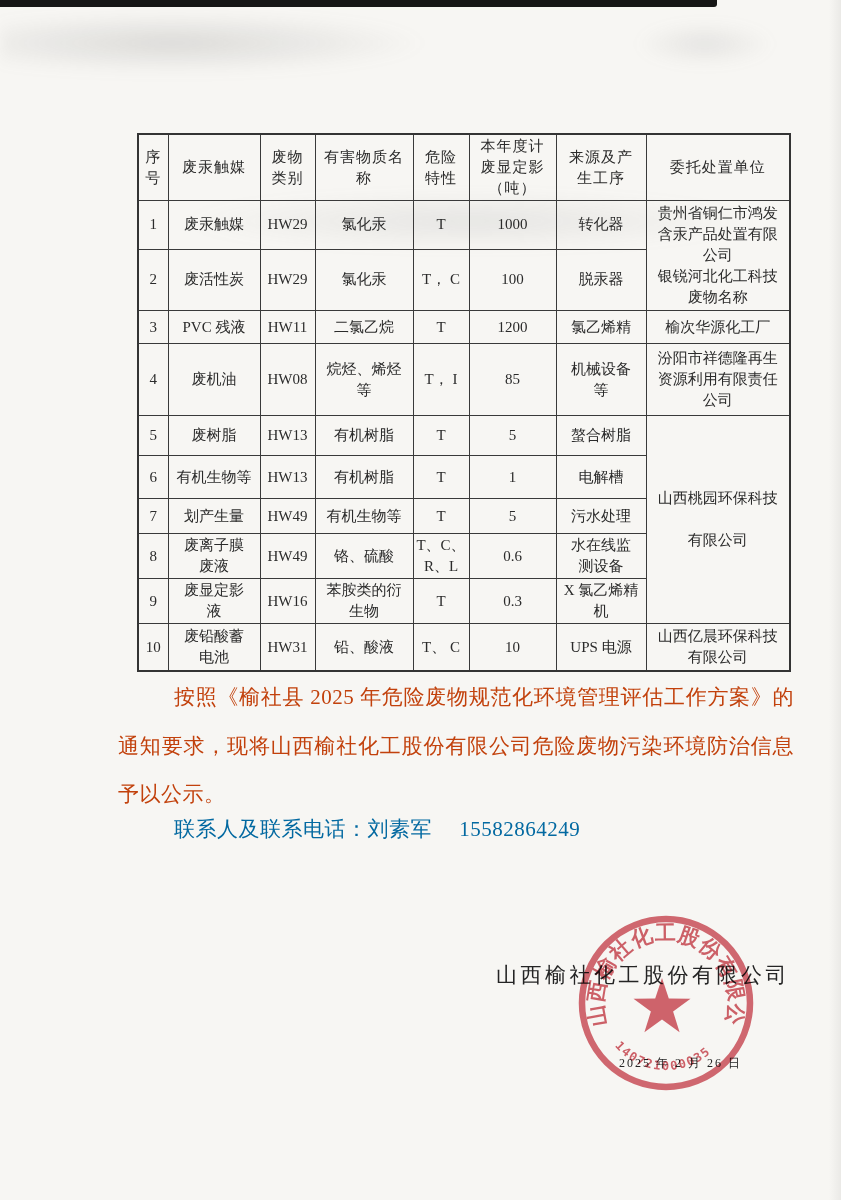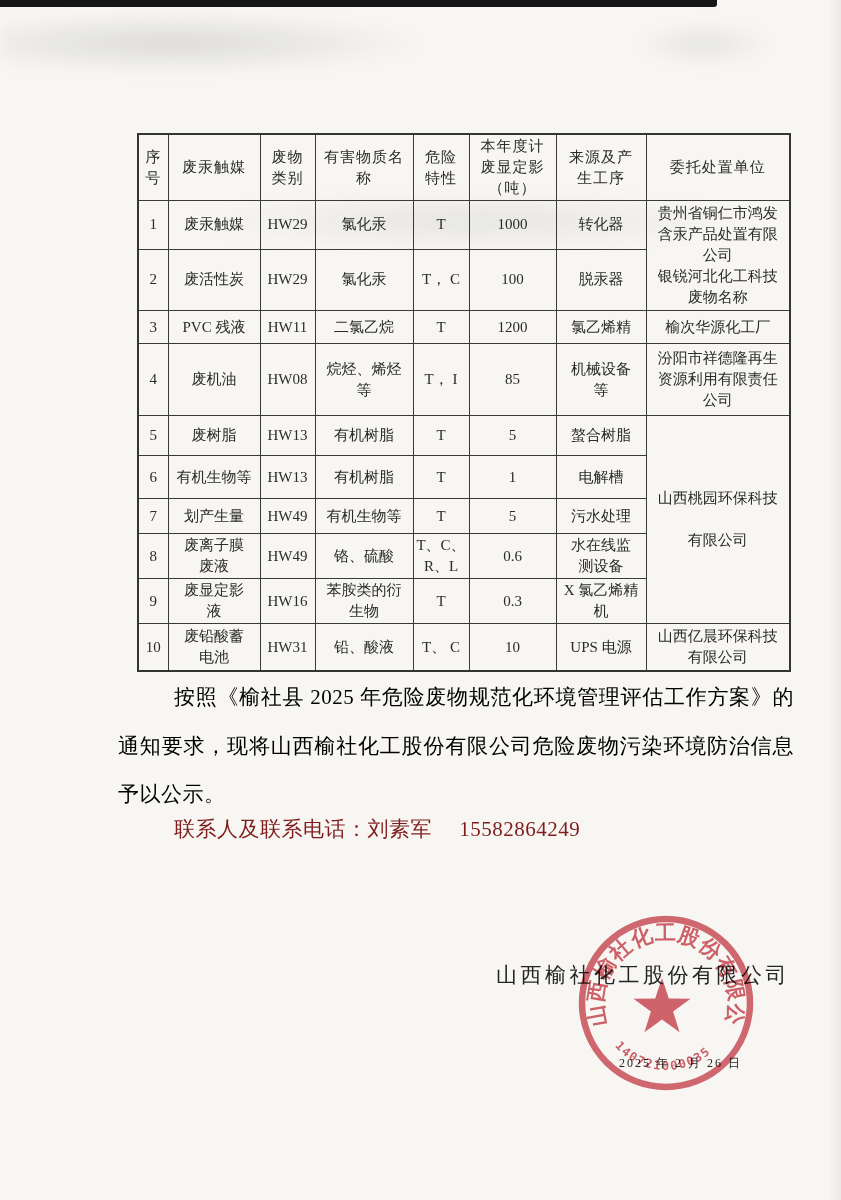--- a/index.html
+++ b/index.html
@@ -44,26 +44,26 @@
   .waste-table tr.r7{height:35px}
   .waste-table tr.r8{height:40px}
   .waste-table tr.r9{height:37px}
   .waste-table tr.r10{height:45px}
 
   
   .notice{
     position:absolute;left:118px;top:652px;width:676px;
     font-size:21px;line-height:48.5px;
     text-indent:56px;text-align:justify;
-    letter-spacing:.5px;color:#000000;
+    letter-spacing:.5px;color:#c2410c;
   }
   .contact{
     position:absolute;left:118px;top:784px;width:676px;
     font-size:21px;line-height:48px;text-indent:56px;
-    letter-spacing:.5px;color:#7f1d1d;font-family:Liberation Serif, serif;
+    letter-spacing:.5px;color:#0369a1;font-family:Liberation Serif, serif;
   }
 
   
   .sig-company{
     position:absolute;right:51px;top:961px;
     font-size:21px;letter-spacing:3.5px;color:#242424;line-height:28px;
   }
   .sig-date{
     position:absolute;right:99px;top:1016px;
     font-size:12px;letter-spacing:2px;color:#242424;line-height:28px;margin-top:33px;

